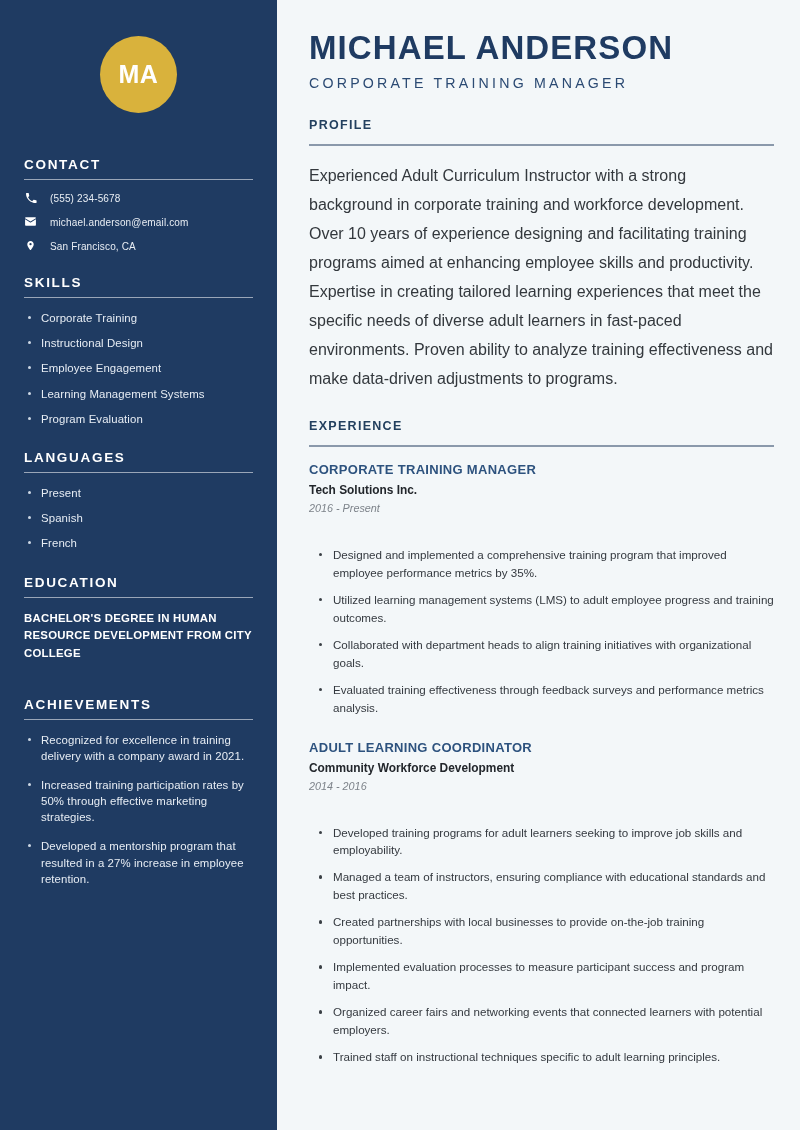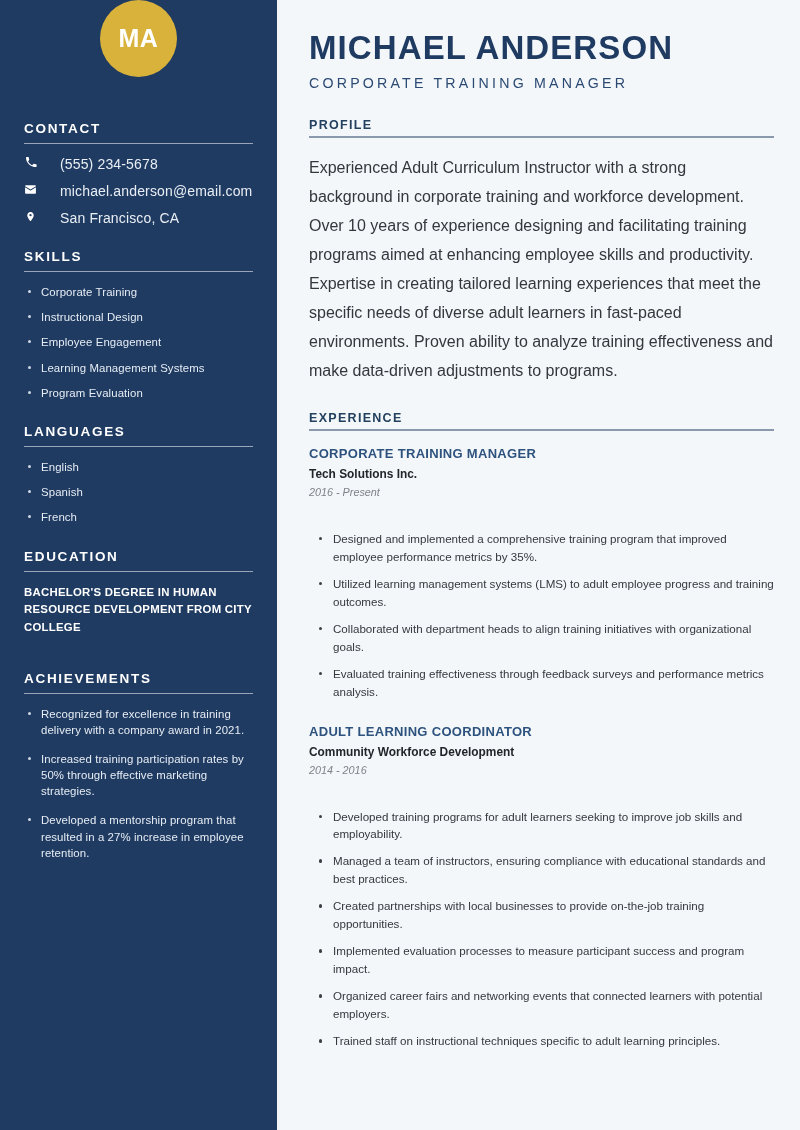--- a/index.html
+++ b/index.html
@@ -30,20 +30,21 @@
     flex: 0 0 277px;
     background: #1f3b62;
     color: #ffffff;
     padding: 0 24px;
     position: relative;
   }
 
   .avatar-wrap {
     display: flex;
     justify-content: center;
+    padding-top: 36px;
     padding-bottom: 44px;
     align-items: flex-end;
   }
 
   .avatar {
     width: 77px;
     height: 77px;
     border-radius: 50%;
     background: #d9b23c;
     color: #ffffff;
@@ -66,24 +67,24 @@
   }
 
   .side-rule {
     height: 1px;
     background: rgba(255,255,255,0.55);
     margin-bottom: 12px;
   }
 
   .contact-row {
     display: flex;
-    align-items: flex-start;
-    gap: 23px;
+    align-items: flex-end;
+    gap: 13px;
     margin-bottom: 11px;
-    font-size: 14px;
+    font-size: 10px;
     color: #e9eef4;
     letter-spacing: 0.15px;
   }
   .contact-row .ico {
     width: 13px;
     flex: 0 0 13px;
     display: flex;
     align-items: center;
     justify-content: center;
   }
@@ -143,21 +144,21 @@
     margin-bottom: 27px;
   }
 
   .main-section { margin-bottom: 4px; }
 
   .main-heading {
     font-size: 12.5px;
     font-weight: 700;
     letter-spacing: 1.3px;
     color: #23405f;
-    padding-bottom: 4px;
+    padding-bottom: 12px;
   }
 
   .main-rule {
     height: 1.3px;
     background: #8a99ab;
     margin-bottom: 15px;
   }
 
   .profile-text {
     font-size: 16px;
@@ -264,21 +265,21 @@
         <li>Employee Engagement</li>
         <li>Learning Management Systems</li>
         <li>Program Evaluation</li>
       </ul>
     </section>
 
     <section class="side-section">
       <div class="side-heading">LANGUAGES</div>
       <div class="side-rule"></div>
       <ul class="side-list tight">
-        <li>English</li>
+        <li>Present</li>
         <li>Spanish</li>
         <li>French</li>
       </ul>
     </section>
 
     <section class="side-section">
       <div class="side-heading">EDUCATION</div>
       <div class="side-rule"></div>
       <div class="edu-text">BACHELOR'S DEGREE IN HUMAN RESOURCE DEVELOPMENT FROM CITY COLLEGE</div>
     </section>

